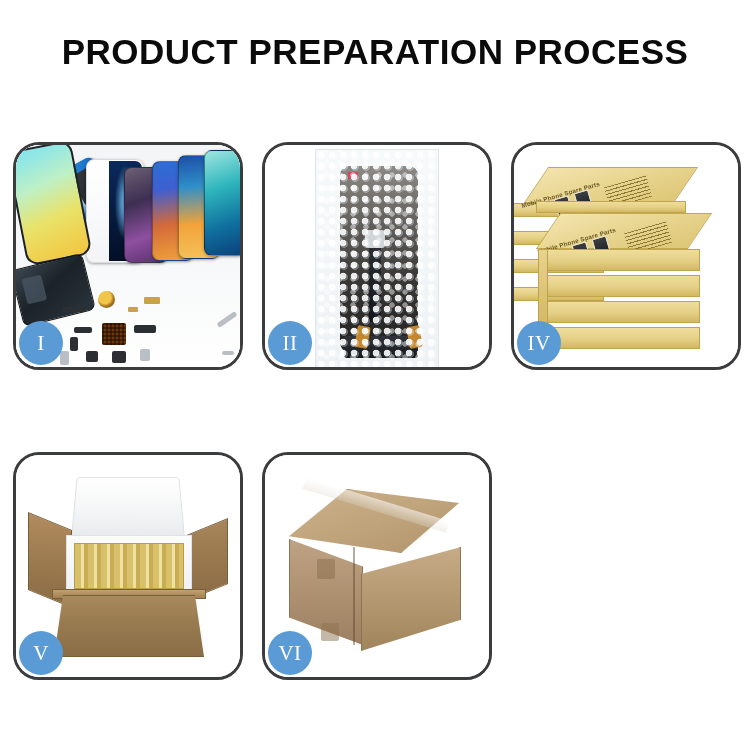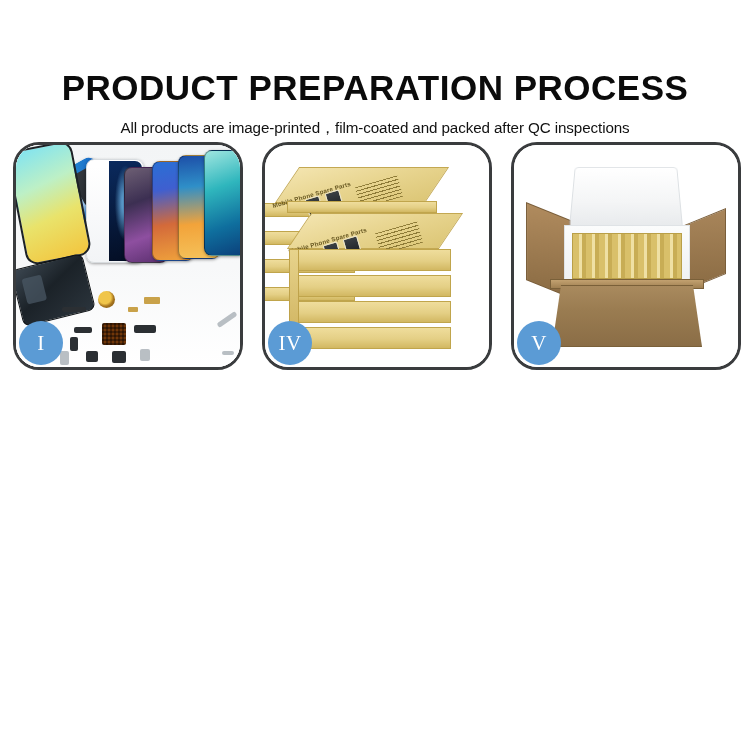--- a/index.html
+++ b/index.html
@@ -20,21 +20,20 @@
     background: #ffffff;
   }
 
   
   .header {
     position: absolute;
     top: 34px;
     left: 0;
     width: 750px;
     text-align: center;
-    margin-top: 36px;
   }
   .title {
     font-family: "Liberation Sans", sans-serif;
     font-size: 35px;
     font-weight: bold;
     letter-spacing: 0.5px;
     color: #0b0b0b;
     line-height: 1.05;
     white-space: nowrap;
   }
@@ -399,21 +398,20 @@
     background:rgba(140,113,78,.5); border-radius:2px;
   }
 </style>
 </head>
 <body>
 
 <div id="page">
 
   <div class="header">
     <div class="title">PRODUCT PREPARATION PROCESS</div>
-    <div class="subtitle">All products are image-printed，film-coated and packed after QC inspections</div>
   </div>
 
   <div class="grid">
 
     <div class="panel">
       <div class="panel-inner">
         <div class="p1-bg"></div>
         <div class="scr p1-film"></div>
         <div class="scr p1-glass"></div>
         <div class="scr p1-ph p1-ph1"></div>
@@ -434,20 +432,36 @@
         <div class="prt" style="left:70px;top:206px;width:12px;height:11px;"></div>
         <div class="prt" style="left:96px;top:206px;width:14px;height:12px;"></div>
         <div class="prt prt-silver" style="left:44px;top:206px;width:9px;height:14px;"></div>
         <div class="prt prt-silver" style="left:124px;top:204px;width:10px;height:12px;"></div>
         <div class="prt prt-silver" style="left:200px;top:172px;width:22px;height:5px;transform:rotate(-35deg);"></div>
         <div class="prt prt-silver" style="left:206px;top:206px;width:12px;height:4px;"></div>
       </div>
       <div class="badge">I</div>
     </div>
 
+    <div class="panel">
+      <div class="panel-inner">
+        <div class="p2-bag">
+          <div class="p2-lcd"></div>
+          <div class="p2-label"></div>
+          <div class="p2-flexa"></div>
+          <div class="p2-flexb"></div>
+          <div class="p2-bottom"></div>
+          <div class="p2-conn1"></div>
+          <div class="p2-conn2"></div>
+          <div class="bubbles"></div>
+          <div class="bubbles2"></div>
+        </div>
+      </div>
+      <div class="badge">II</div>
+    </div>
 
 
     <div class="panel">
       <div class="panel-inner">
         <div class="boxstack">
 
           <div class="gbox" style="left:-6px;top:58px;width:96px;height:14px;"></div>
           <div class="gbox" style="left:-6px;top:86px;width:96px;height:14px;"></div>
           <div class="gbox" style="left:-6px;top:114px;width:96px;height:14px;"></div>
           <div class="gbox" style="left:-6px;top:142px;width:96px;height:14px;"></div>
@@ -481,15 +495,27 @@
         <div class="p5-flap-l"></div>
         <div class="p5-flap-r"></div>
         <div class="p5-eps-body"></div>
         <div class="p5-gold-rows"></div>
         <div class="p5-carton-lip"></div>
         <div class="p5-carton-front"></div>
       </div>
       <div class="badge">V</div>
     </div>
 
+    <div class="panel">
+      <div class="panel-inner">
+        <div class="p6-top"></div>
+        <div class="p6-tape"></div>
+        <div class="p6-left"></div>
+        <div class="p6-right"></div>
+        <div class="p6-seam"></div>
+        <div class="p6-tab1"></div>
+        <div class="p6-tab2"></div>
+      </div>
+      <div class="badge">VI</div>
+    </div>
 
   </div>
 </div>
 
 </body></html>

